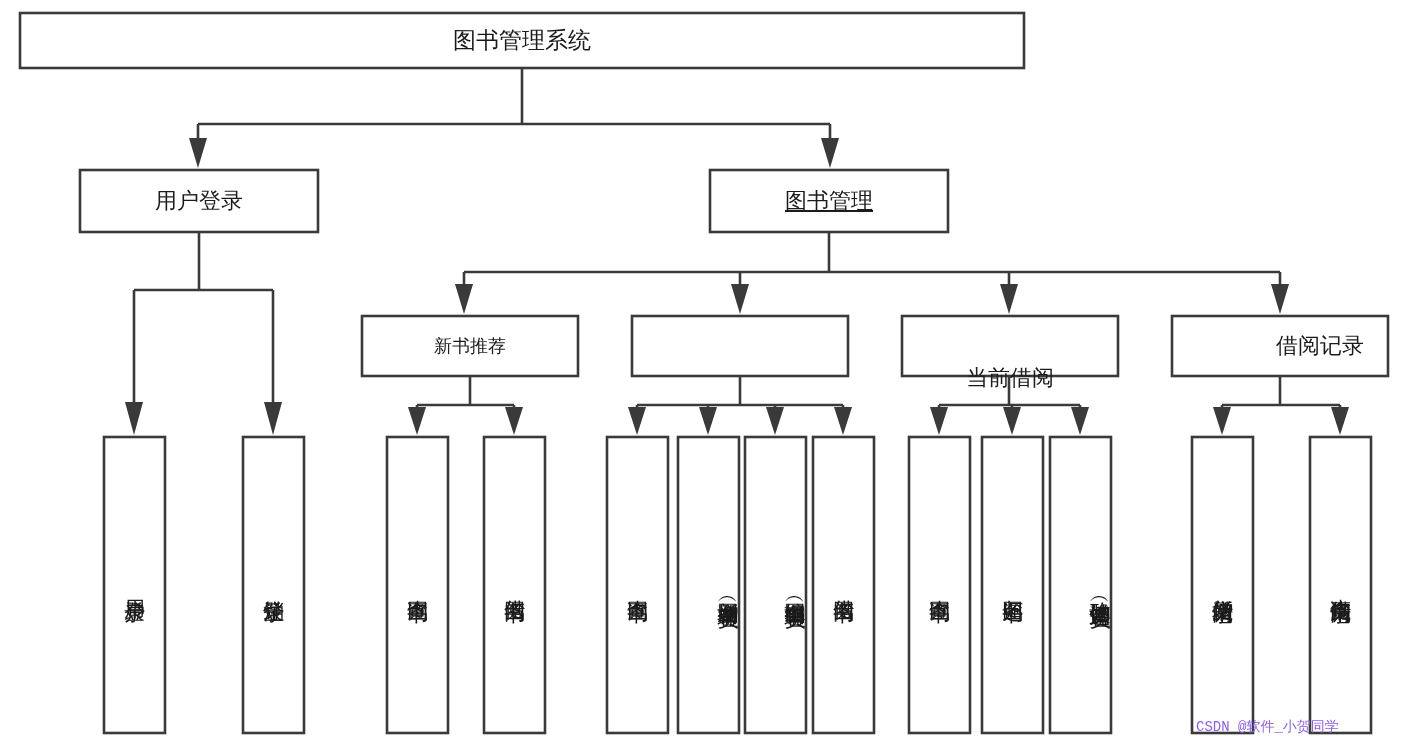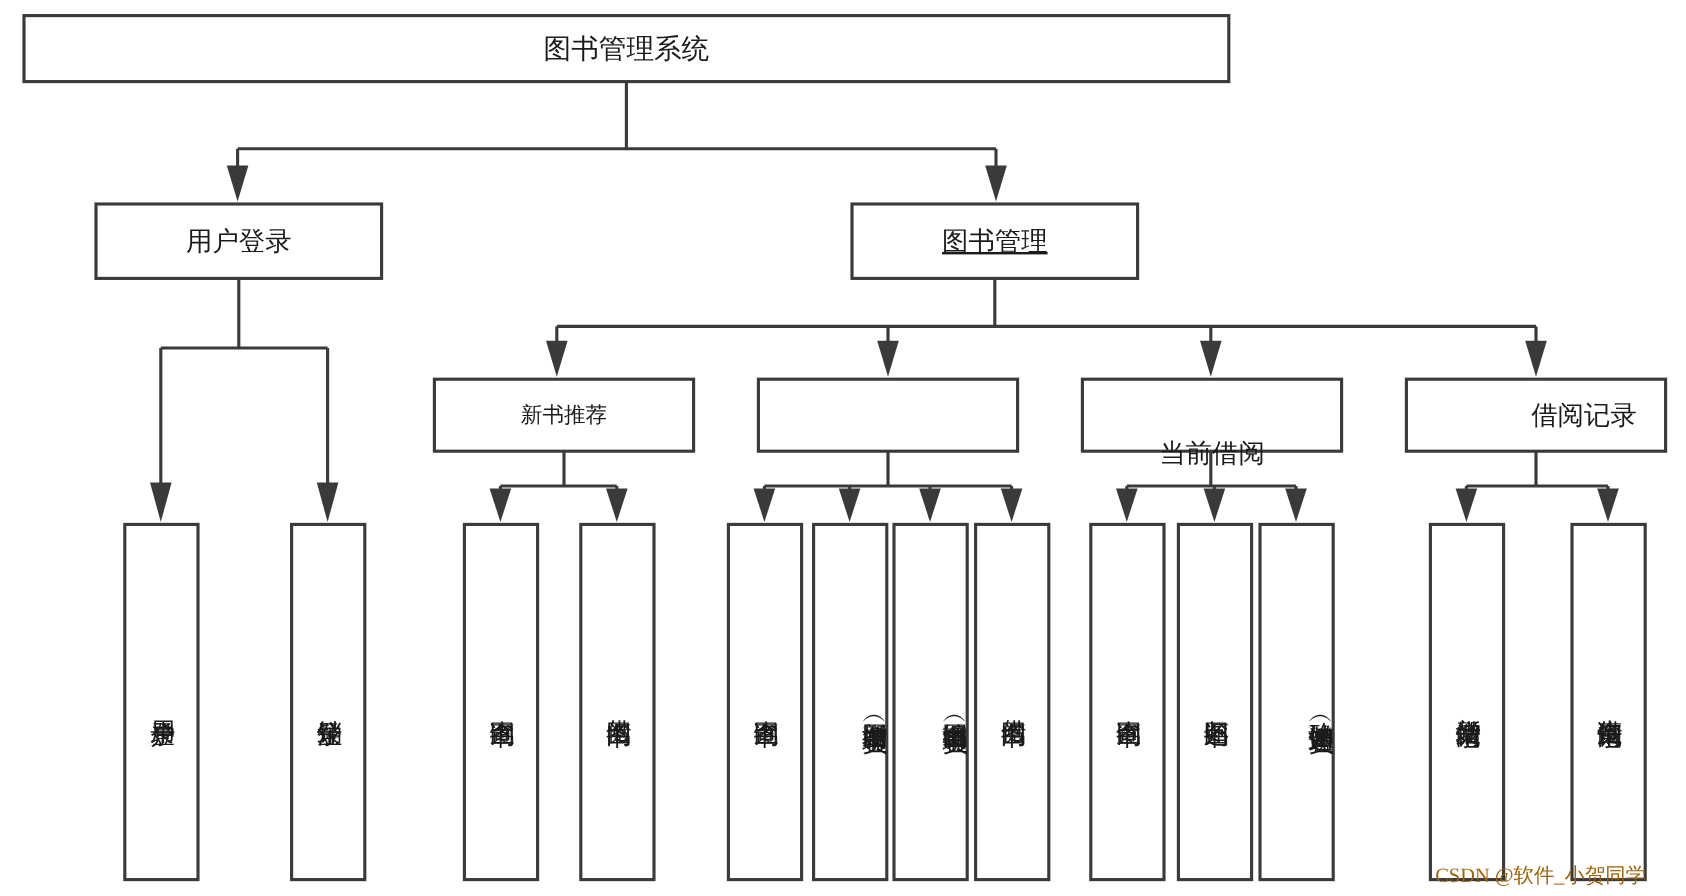--- a/index.html
+++ b/index.html
@@ -58,23 +58,23 @@
     font-family: "Liberation Sans", "DejaVu Sans", sans-serif;
     color: #1b1b1b;
     display: flex;
     align-items: center;
     justify-content: center;
     white-space: nowrap;
     user-select: none;
   }
   .watermark {
     position: absolute;
-    font-family: Liberation Serif, serif;
-    font-size: 17px;
-    color: #a16207;
+    font-family: Liberation Mono, monospace;
+    font-size: 14px;
+    color: #8b5cf6;
     white-space: nowrap;
     user-select: none;
   }
 </style>
 </head>
 <body>
 
 <div id="diagram-root">
 
   <svg class="diagram-svg" viewBox="0 0 1405 747">

